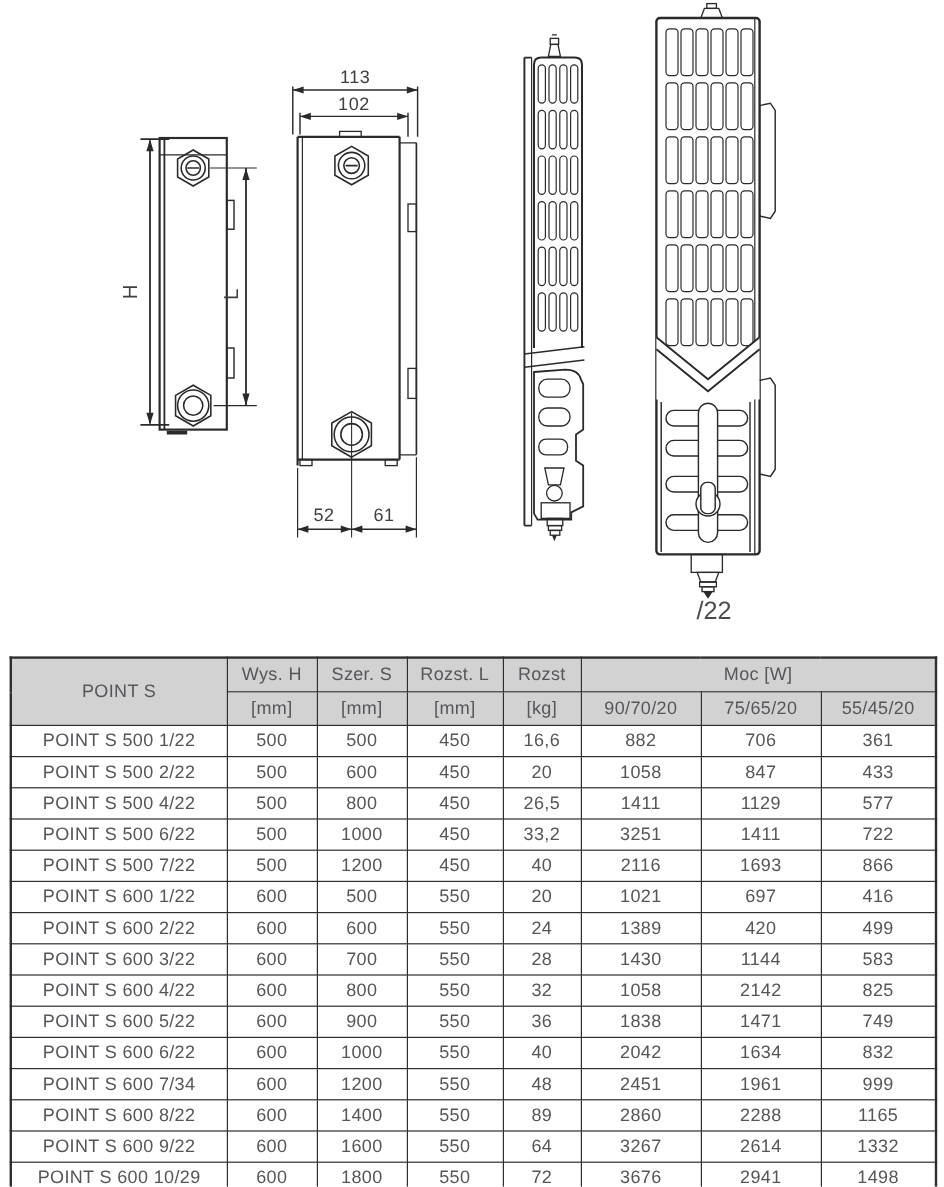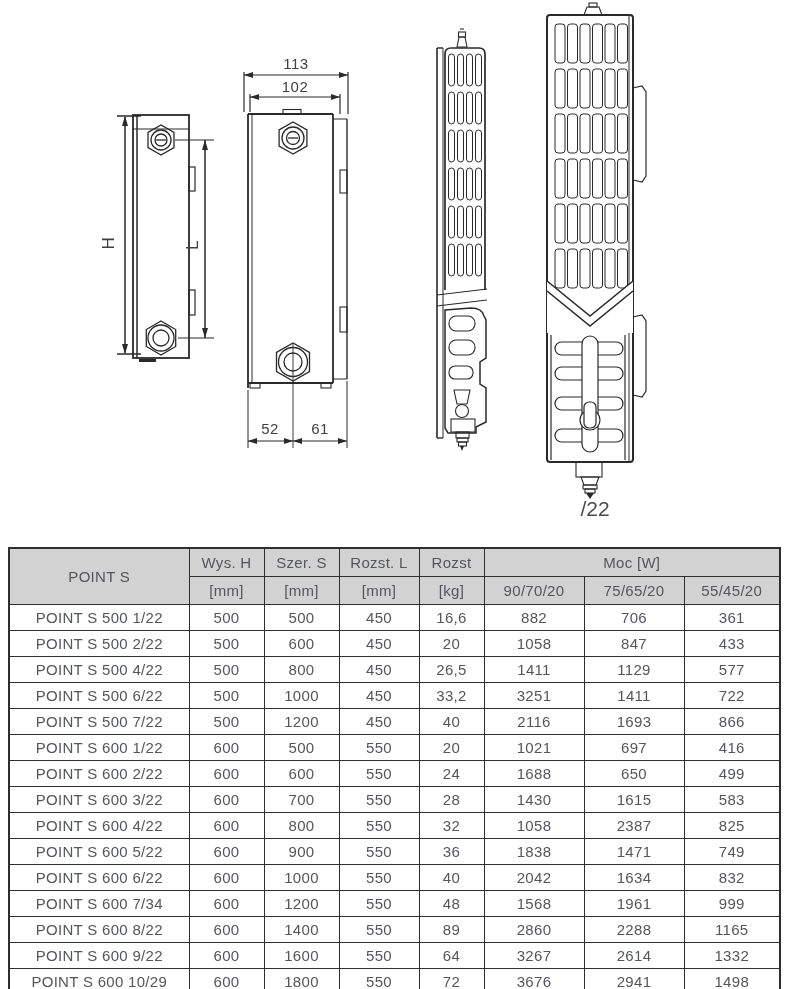--- a/index.html
+++ b/index.html
@@ -365,42 +365,42 @@
           <td>1021</td>
           <td>697</td>
           <td>416</td>
         </tr>
         <tr>
           <td>POINT S 600 2/22</td>
           <td>600</td>
           <td>600</td>
           <td>550</td>
           <td>24</td>
-          <td>1688</td>
-          <td>650</td>
+          <td>1389</td>
+          <td>420</td>
           <td>499</td>
         </tr>
         <tr>
           <td>POINT S 600 3/22</td>
           <td>600</td>
           <td>700</td>
           <td>550</td>
           <td>28</td>
           <td>1430</td>
-          <td>1615</td>
+          <td>1144</td>
           <td>583</td>
         </tr>
         <tr>
           <td>POINT S 600 4/22</td>
           <td>600</td>
           <td>800</td>
           <td>550</td>
           <td>32</td>
           <td>1058</td>
-          <td>2387</td>
+          <td>2142</td>
           <td>825</td>
         </tr>
         <tr>
           <td>POINT S 600 5/22</td>
           <td>600</td>
           <td>900</td>
           <td>550</td>
           <td>36</td>
           <td>1838</td>
           <td>1471</td>
@@ -415,21 +415,21 @@
           <td>2042</td>
           <td>1634</td>
           <td>832</td>
         </tr>
         <tr>
           <td>POINT S 600 7/34</td>
           <td>600</td>
           <td>1200</td>
           <td>550</td>
           <td>48</td>
-          <td>1568</td>
+          <td>2451</td>
           <td>1961</td>
           <td>999</td>
         </tr>
         <tr>
           <td>POINT S 600 8/22</td>
           <td>600</td>
           <td>1400</td>
           <td>550</td>
           <td>89</td>
           <td>2860</td>

